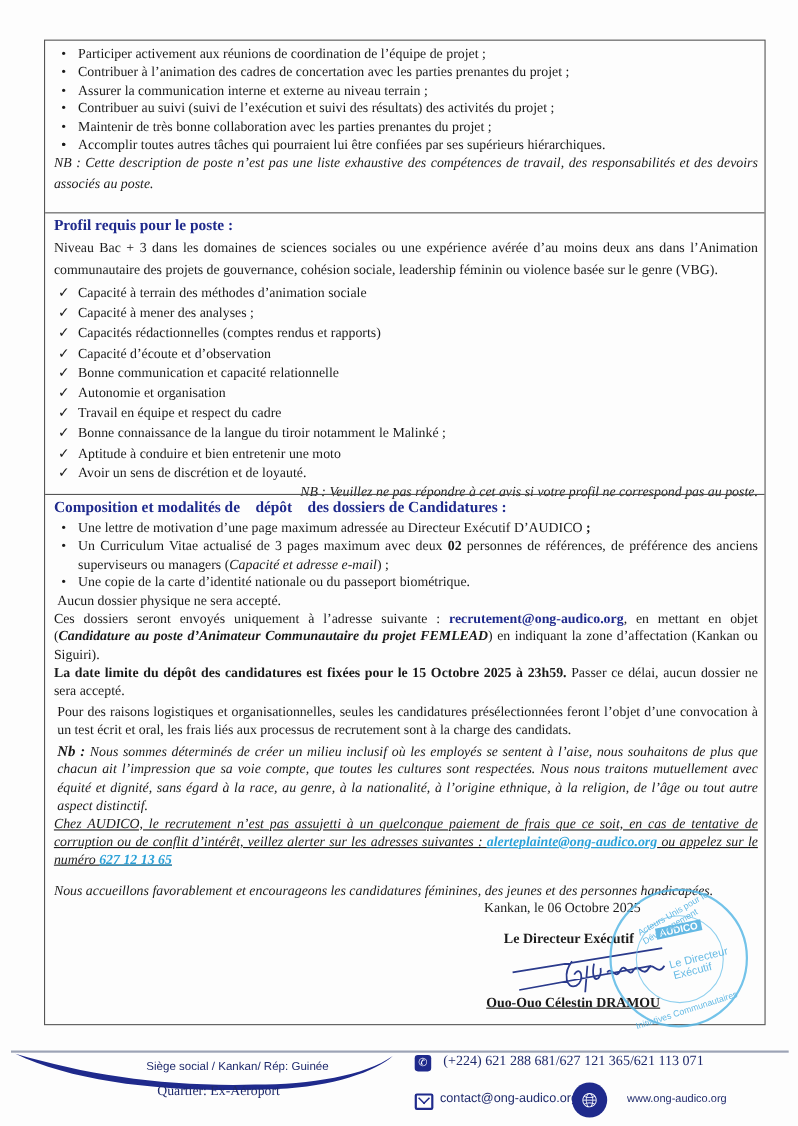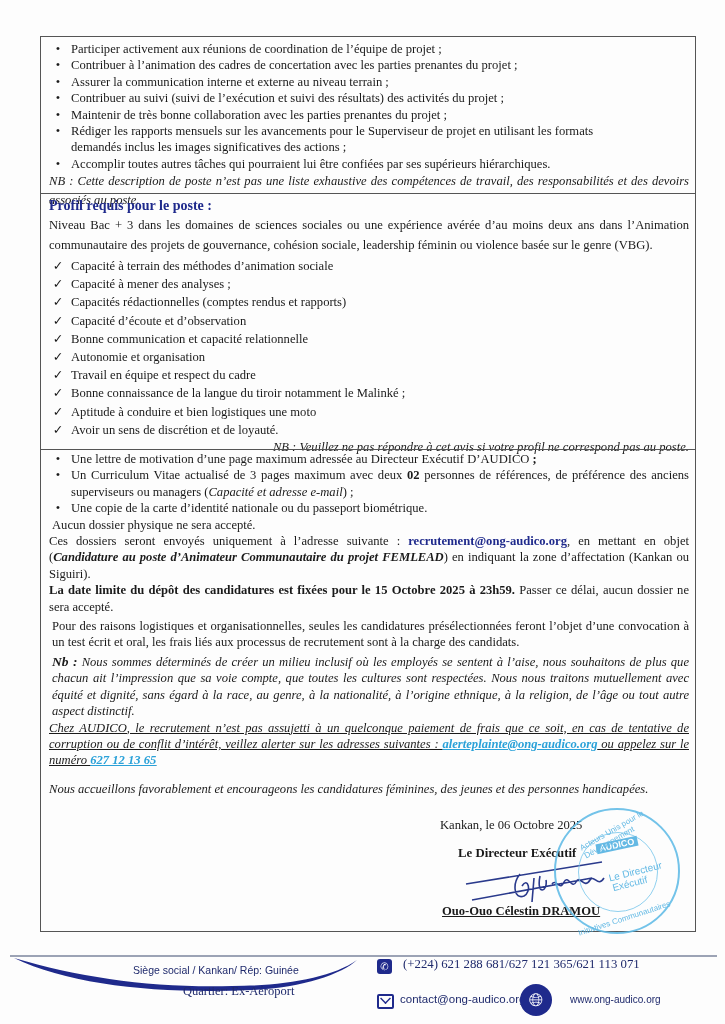--- a/index.html
+++ b/index.html
@@ -37,66 +37,67 @@
   }
   .stamp .inner { position: absolute; left: 22px; top: 22px; width: 78px; height: 78px; border-radius: 50%; border: 1px solid #7cc8ec; }
   .stamp .brand { position: absolute; left: 40px; top: 30px; background: #4aaee0; color: #fff; font-size: 9px; font-weight: bold; padding: 0 3px; transform: rotate(-12deg); }
   .stamp .t1 { position: absolute; left: 52px; top: 56px; font-size: 10px; transform: rotate(-14deg); }
   .stamp .t2 { position: absolute; left: 56px; top: 68px; font-size: 10px; transform: rotate(-14deg); }
   .stamp .ring { position: absolute; font-size: 8px; }
 
   .footer-rule { position: absolute; left: 10px; right: 8px; top: 955px; height: 1.5px; background: #9ca3b5; }
   .footer { position: absolute; left: 0; top: 956px; width: 725px; height: 68px; font-family: "Liberation Sans", sans-serif; }
   .f-left1 { position: absolute; left: 133px; top: 8px; font-size: 10.5px; color: #1f2a6c; }
-  .f-left2 { position: absolute; left: 143px; top: 28px; font-size: 12.5px; color: #1f2a6c; font-family: "Liberation Serif", serif; margin-left: 40px; }
+  .f-left2 { position: absolute; left: 143px; top: 28px; font-size: 12.5px; color: #1f2a6c; font-family: "Liberation Serif", serif; }
   .f-phone-icon { position: absolute; left: 377px; top: 3px; width: 15px; height: 15px; background: #1f2a8c; border-radius: 3px; color: #fff; font-size: 10px; text-align: center; line-height: 15px; }
   .f-phone { position: absolute; left: 403px; top: 1px; font-size: 12.8px; color: #1f2a6c; font-family: "Liberation Serif", serif; }
   .f-mail-icon { position: absolute; left: 377px; top: 38px; width: 13px; height: 11px; border: 2px solid #1f2a8c; border-radius: 2px; }
   .f-mail-icon:after { content: ""; position: absolute; left: 1px; top: -3px; width: 9px; height: 9px; border-right: 2px solid #1f2a8c; border-bottom: 2px solid #1f2a8c; transform: rotate(45deg) scale(0.7); }
   .f-mail { position: absolute; left: 400px; top: 37px; font-size: 11.5px; color: #1f2a6c; }
   .f-globe { position: absolute; left: 520px; top: 28px; width: 32px; height: 32px; border-radius: 50%; background: #1f2a8c; color: #fff; text-align: center; line-height: 32px; font-size: 18px; }
   .f-web { position: absolute; left: 570px; top: 38px; font-size: 10px; color: #1f2a6c; }
 </style>
 </head>
 <body>
 
 <div class="frame">
 
   <div class="section sec1">
     <ul class="bul" style="margin-top:4px;">
       <li><span class="mark">•</span><span>Participer activement aux réunions de coordination de l’équipe de projet ;</span></li>
       <li><span class="mark">•</span><span>Contribuer à l’animation des cadres de concertation avec les parties prenantes du projet ;</span></li>
       <li><span class="mark">•</span><span>Assurer la communication interne et externe au niveau terrain ;</span></li>
       <li><span class="mark">•</span><span>Contribuer au suivi (suivi de l’exécution et suivi des résultats) des activités du projet ;</span></li>
       <li><span class="mark">•</span><span>Maintenir de très bonne collaboration avec les parties prenantes du projet ;</span></li>
-      <li style="padding-right:80px;"><span class="mark">•</span><span class="wrap">Rédiger les rapports mensuels sur les avancements pour le Superviseur de projet en utilisant les formats demandés inclus les images significatives des actions ;</span></li>
+      <li style="padding-right:80px;"><span class="mark">•</span></li>
       <li><span class="mark">•</span><span>Accomplir toutes autres tâches qui pourraient lui être confiées par ses supérieurs hiérarchiques.</span></li>
     </ul>
     <div class="para italic" style="line-height:19px;">NB : Cette description de poste n’est pas une liste exhaustive des compétences de travail, des responsabilités et des devoirs associés au poste.</div>
   </div>
 
   <div class="section sec2">
     <div class="heading">Profil requis pour le poste :</div>
     <div class="para" style="line-height:20px;">Niveau Bac + 3 dans les domaines de sciences sociales ou une expérience avérée d’au moins deux ans dans l’Animation communautaire des projets de gouvernance, cohésion sociale, leadership féminin ou violence basée sur le genre (VBG).</div>
     <ul class="bul check" style="margin-top:2px;">
       <li><span class="mark">✓</span><span>Capacité à terrain des méthodes d’animation sociale</span></li>
       <li><span class="mark">✓</span><span>Capacité à mener des analyses ;</span></li>
       <li><span class="mark">✓</span><span>Capacités rédactionnelles (comptes rendus et rapports)</span></li>
       <li><span class="mark">✓</span><span>Capacité d’écoute et d’observation</span></li>
       <li><span class="mark">✓</span><span>Bonne communication et capacité relationnelle</span></li>
       <li><span class="mark">✓</span><span>Autonomie et organisation</span></li>
       <li><span class="mark">✓</span><span>Travail en équipe et respect du cadre</span></li>
       <li><span class="mark">✓</span><span>Bonne connaissance de la langue du tiroir notamment le Malinké ;</span></li>
-      <li><span class="mark">✓</span><span>Aptitude à conduire et bien logistiques une moto</span></li>
+      <li><span class="mark">✓</span><span>Aptitude à conduire et bien entretenir une moto</span></li>
       <li><span class="mark">✓</span><span>Avoir un sens de discrétion et de loyauté.</span></li>
     </ul>
     <div class="line italic" style="padding-left:22px; line-height:17px;text-align:right;">NB : Veuillez ne pas répondre à cet avis si votre profil ne correspond pas au poste.</div>
   </div>
 
   <div class="section sec3">
+    <div class="heading" style="white-space:pre;">Composition et modalités de    dépôt    des dossiers de Candidatures :</div>
     <ul class="bul" style="margin-top:1px;">
       <li><span class="mark">•</span><span>Une lettre de motivation d’une page maximum adressée au Directeur Exécutif D’AUDICO</span><span class="bold"> ;</span></li>
       <li style="text-align:justify;"><span class="mark">•</span><span>Un Curriculum Vitae actualisé de 3 pages maximum avec deux </span><span class="bold">02</span><span> personnes de références, de préférence des anciens superviseurs ou managers (</span><span class="italic">Capacité et adresse e-mail</span><span>) ;</span></li>
       <li><span class="mark">•</span><span>Une copie de la carte d’identité nationale ou du passeport biométrique.</span></li>
     </ul>
     <div class="para-tight" style="padding-left:3px;">Aucun dossier physique ne sera accepté.</div>
     <div class="para-tight">
       <span>Ces dossiers seront envoyés uniquement à l’adresse suivante : </span><span class="email-strong">recrutement@ong-audico.org</span><span>, en mettant en objet (</span><span class="bold italic">Candidature au poste d’Animateur Communautaire du projet FEMLEAD</span><span>) en indiquant la zone d’affectation (Kankan ou Siguiri).</span>
     </div>
     <div class="para-tight">

